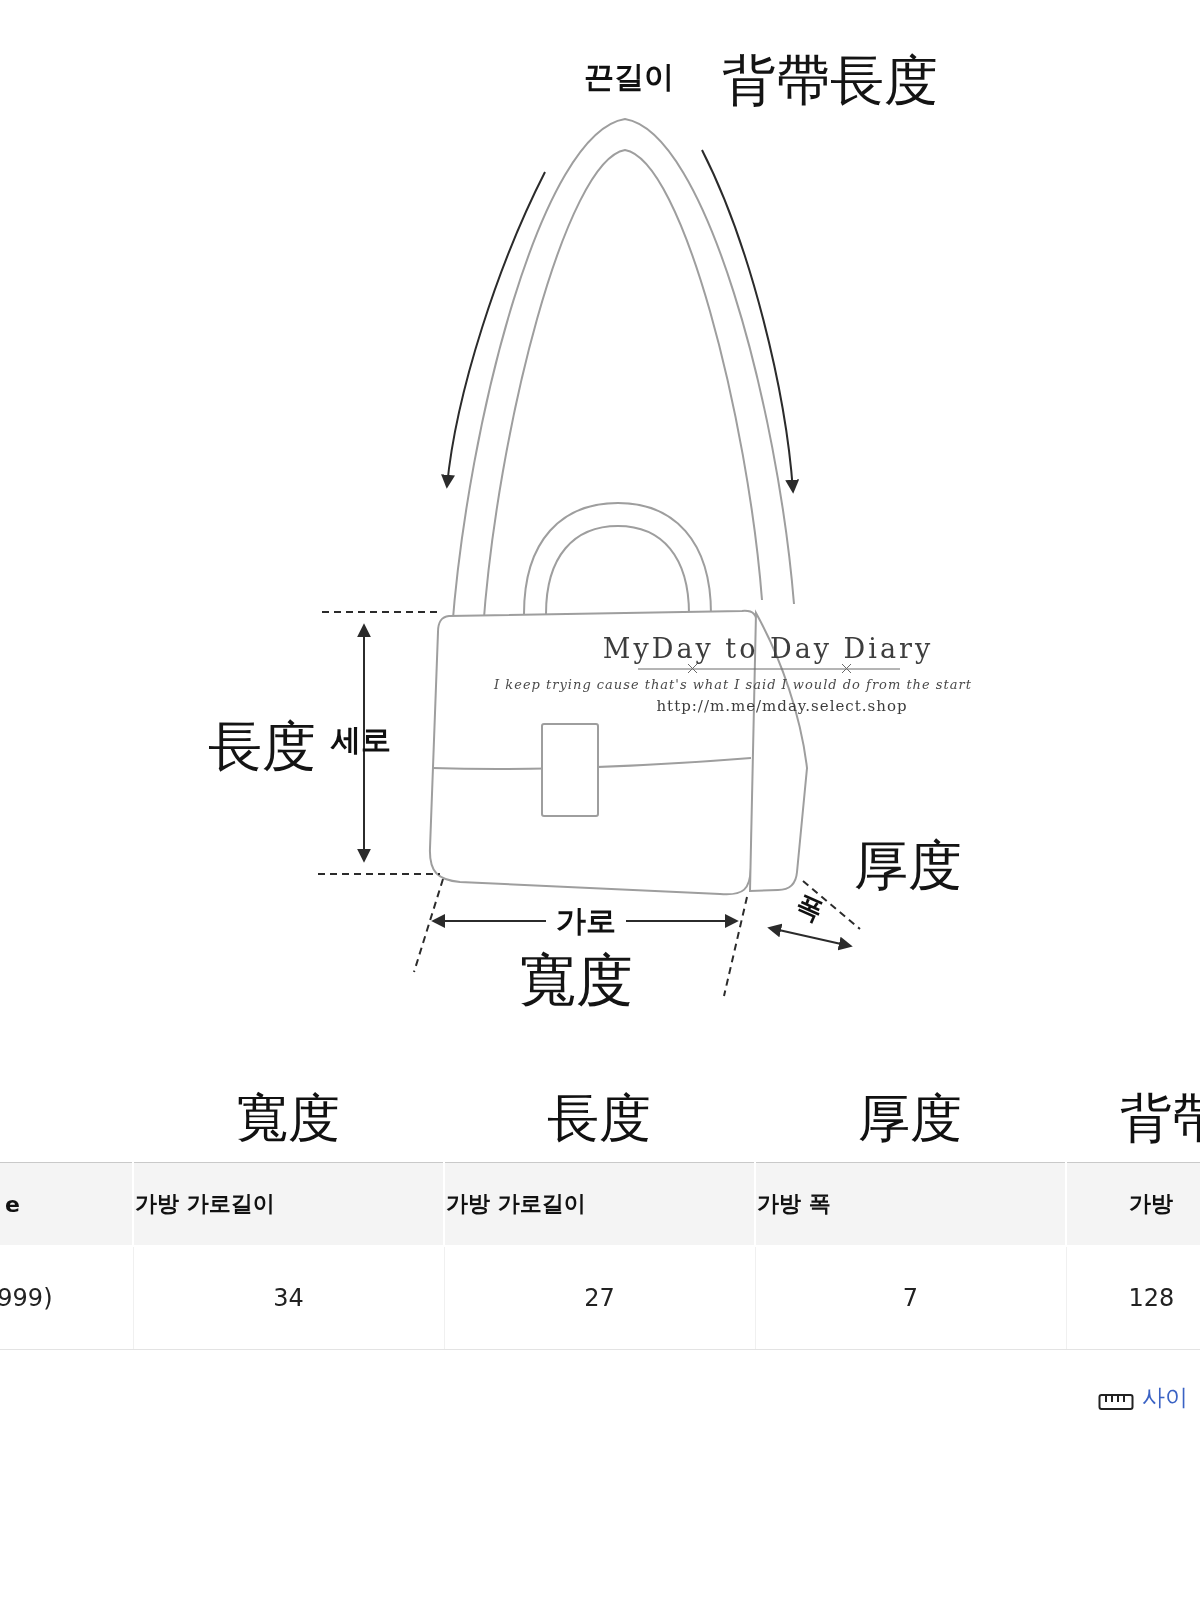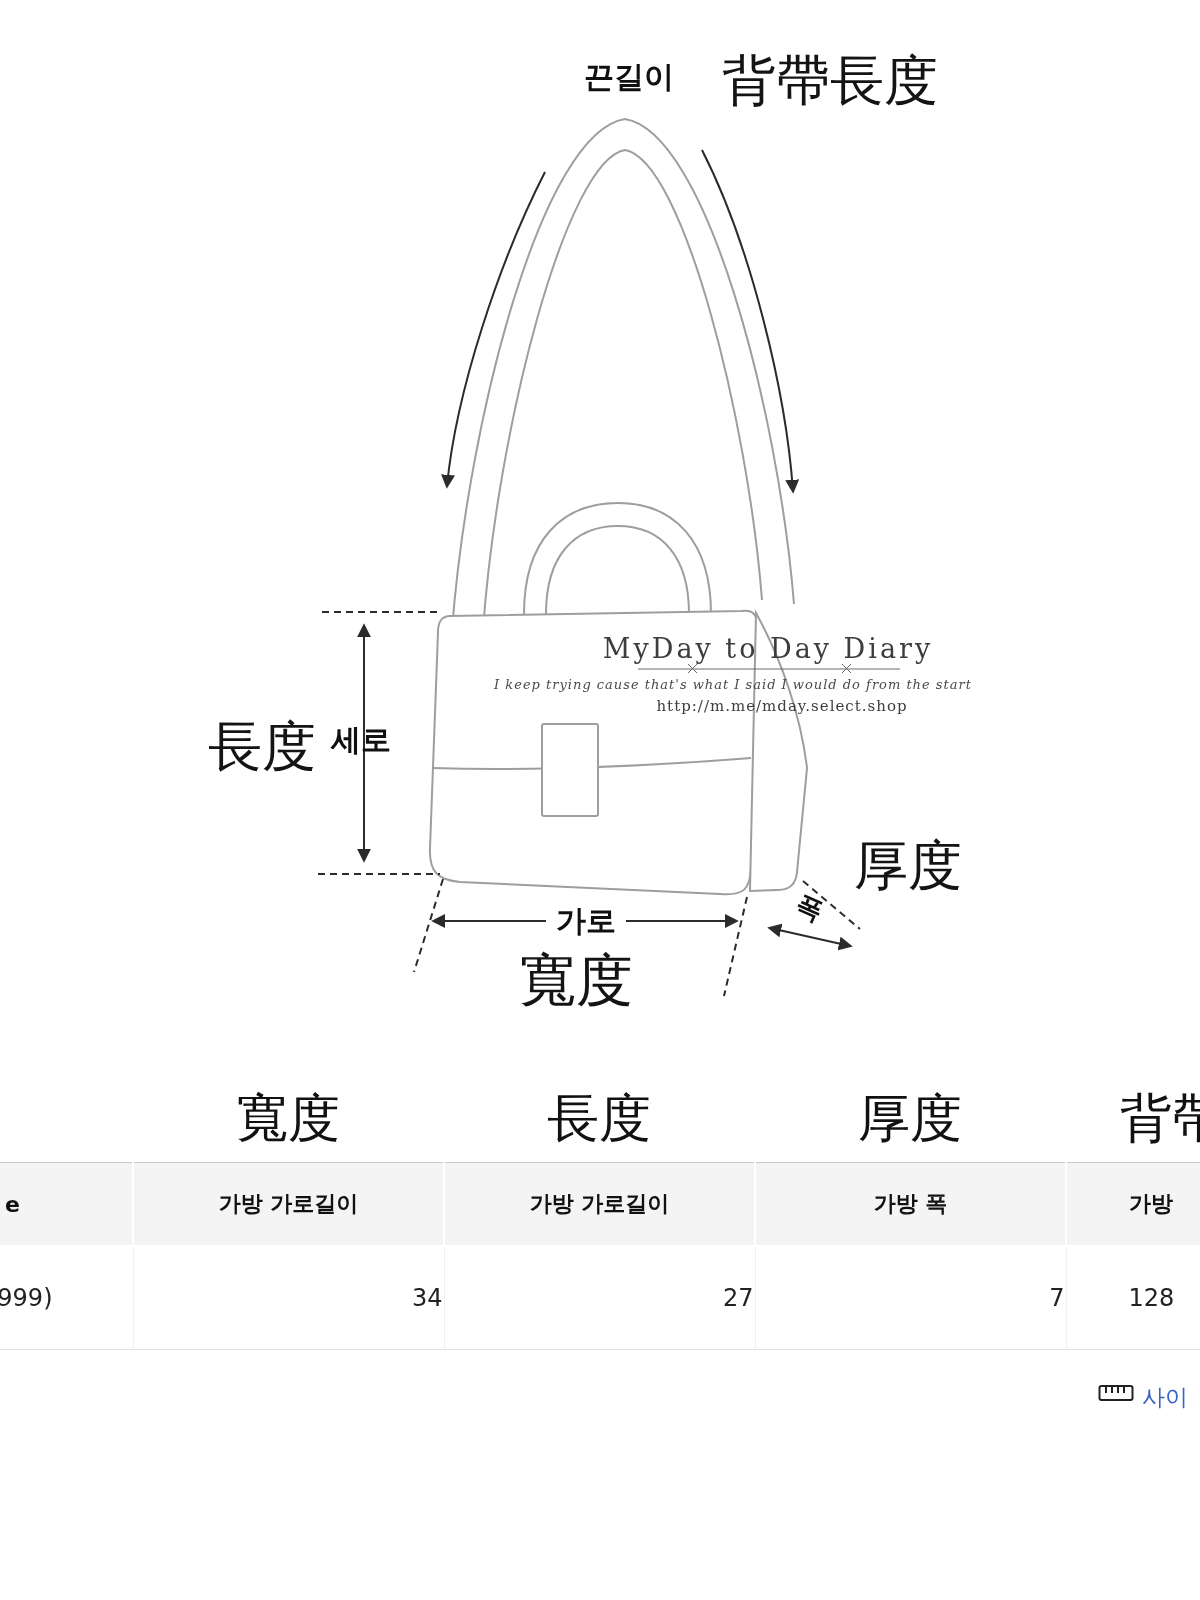--- a/index.html
+++ b/index.html
@@ -32,35 +32,35 @@
   .size-table{
     position:absolute;left:-180px;top:1162px;width:1559px;
     border-collapse:collapse;table-layout:fixed;
     border-top:1px solid #c9c9c9;
   }
   .size-table col.c0{width:313px;}
   .size-table col.cn{width:311px;}
   .size-table col.c4{width:313px;}
   .size-table th{
     background:#f4f4f4;height:80px;font-size:22px;font-weight:700;color:#111;
-    text-align:center;border-left:2px solid #ffffff;border-bottom:2px solid #ffffff;
+    text-align:left;border-left:2px solid #ffffff;border-bottom:2px solid #ffffff;
   }
   .size-table th:first-child{border-left:none;}
   .size-table td{
-    height:100px;font-size:24px;color:#222;text-align:right;background:#fff;
+    height:100px;font-size:24px;color:#222;text-align:center;background:#fff;
     border-bottom:1px solid #e3e3e3;border-left:1px solid #f0f0f0;
   }
   .size-table td:first-child{border-left:none;}
   .size-table th.first{text-align:right;padding-right:112px;}
   .size-table td.first{text-align:right;padding-right:80px;}
   .size-table th.last{text-align:left;padding-left:62px;}
   .size-table td.last{text-align:left;padding-left:62px;}
 
   .guide-link{
-    position:absolute;top:1382px;left:1098px;display:flex;align-items:flex-start;gap:8px;
+    position:absolute;top:1382px;left:1098px;display:flex;align-items:flex-end;gap:8px;
     white-space:nowrap;cursor:pointer;
   }
   .guide-link .txt{font-size:23px;font-weight:500;color:#3a62c4;}
 </style>
 </head>
 <body>
 
 <svg class="diagram-svg" width="1200" height="1060" viewBox="0 0 1200 1060">
   <defs>
     <marker id="ah" viewBox="0 0 10 10" refX="8" refY="5" markerWidth="7" markerHeight="7" orient="auto-start-reverse">

